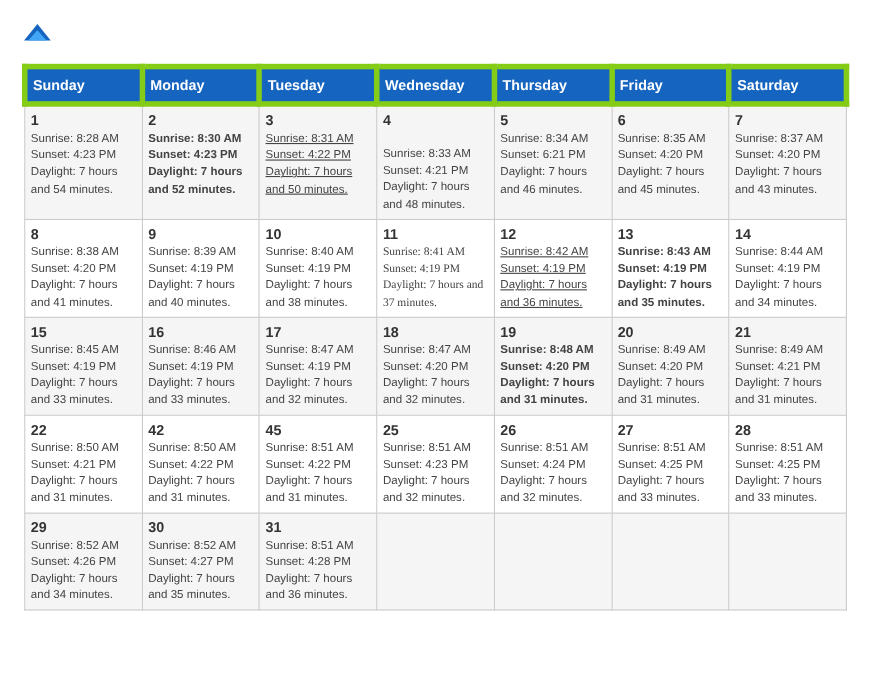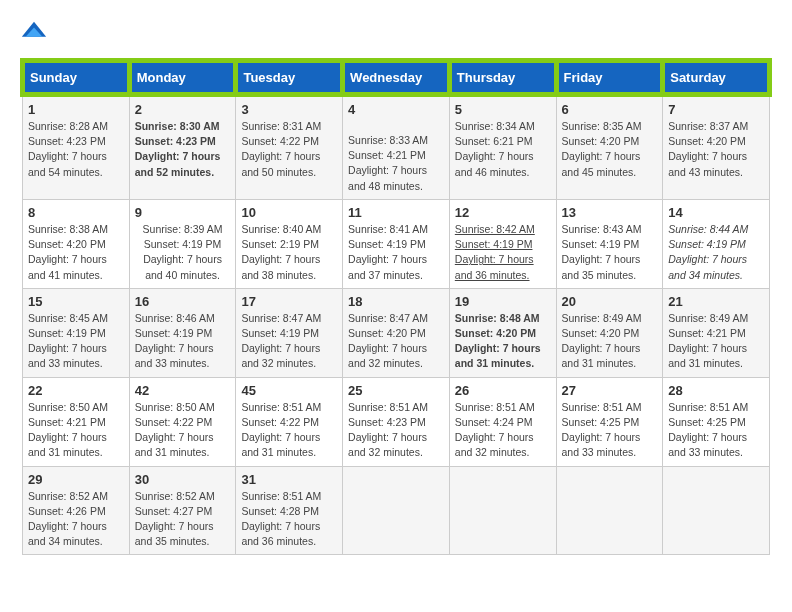--- a/index.html
+++ b/index.html
@@ -129,21 +129,21 @@
 Daylight: 7 hours and 54 minutes.</div>
           </td>
           <td>
             <span class="day-num">2</span>
             <div class="day-detail" style="white-space: pre-line; font-weight: bold;">Sunrise: 8:30 AM
 Sunset: 4:23 PM
 Daylight: 7 hours and 52 minutes.</div>
           </td>
           <td>
             <span class="day-num">3</span>
-            <div class="day-detail" style="white-space: pre-line;">Sunrise: 8:31 AM
+            <div class="day-detail" style="white-space: pre-line; text-decoration: underline;">Sunrise: 8:31 AM
 Sunset: 4:22 PM
 Daylight: 7 hours and 50 minutes.</div>
           </td>
           <td>
             <span class="day-num">4</span>
             <div class="day-detail" style="white-space: pre-line; margin-top: 16px;">Sunrise: 8:33 AM
 Sunset: 4:21 PM
 Daylight: 7 hours and 48 minutes.</div>
           </td>
           <td>
@@ -167,51 +167,51 @@
         </tr>
         <tr>
           <td>
             <span class="day-num">8</span>
             <div class="day-detail" style="white-space: pre-line;">Sunrise: 8:38 AM
 Sunset: 4:20 PM
 Daylight: 7 hours and 41 minutes.</div>
           </td>
           <td>
             <span class="day-num">9</span>
-            <div class="day-detail" style="white-space: pre-line; text-align: center;">Sunrise: 8:39 AM
+            <div class="day-detail" style="white-space: pre-line;">Sunrise: 8:39 AM
 Sunset: 4:19 PM
 Daylight: 7 hours and 40 minutes.</div>
           </td>
           <td>
             <span class="day-num">10</span>
             <div class="day-detail" style="white-space: pre-line;">Sunrise: 8:40 AM
-Sunset: 2:19 PM
+Sunset: 4:19 PM
 Daylight: 7 hours and 38 minutes.</div>
           </td>
           <td>
             <span class="day-num">11</span>
-            <div class="day-detail" style="white-space: pre-line;">Sunrise: 8:41 AM
+            <div class="day-detail" style="white-space: pre-line; font-family: Liberation Serif, serif;">Sunrise: 8:41 AM
 Sunset: 4:19 PM
 Daylight: 7 hours and 37 minutes.</div>
           </td>
           <td>
             <span class="day-num">12</span>
             <div class="day-detail" style="white-space: pre-line; text-decoration: underline;">Sunrise: 8:42 AM
 Sunset: 4:19 PM
 Daylight: 7 hours and 36 minutes.</div>
           </td>
           <td>
             <span class="day-num">13</span>
-            <div class="day-detail" style="white-space: pre-line;">Sunrise: 8:43 AM
+            <div class="day-detail" style="white-space: pre-line; font-weight: bold;">Sunrise: 8:43 AM
 Sunset: 4:19 PM
 Daylight: 7 hours and 35 minutes.</div>
           </td>
           <td>
             <span class="day-num">14</span>
-            <div class="day-detail" style="white-space: pre-line; font-style: italic;">Sunrise: 8:44 AM
+            <div class="day-detail" style="white-space: pre-line;">Sunrise: 8:44 AM
 Sunset: 4:19 PM
 Daylight: 7 hours and 34 minutes.</div>
           </td>
         </tr>
         <tr>
           <td>
             <span class="day-num">15</span>
             <div class="day-detail" style="white-space: pre-line;">Sunrise: 8:45 AM
 Sunset: 4:19 PM
 Daylight: 7 hours and 33 minutes.</div>

